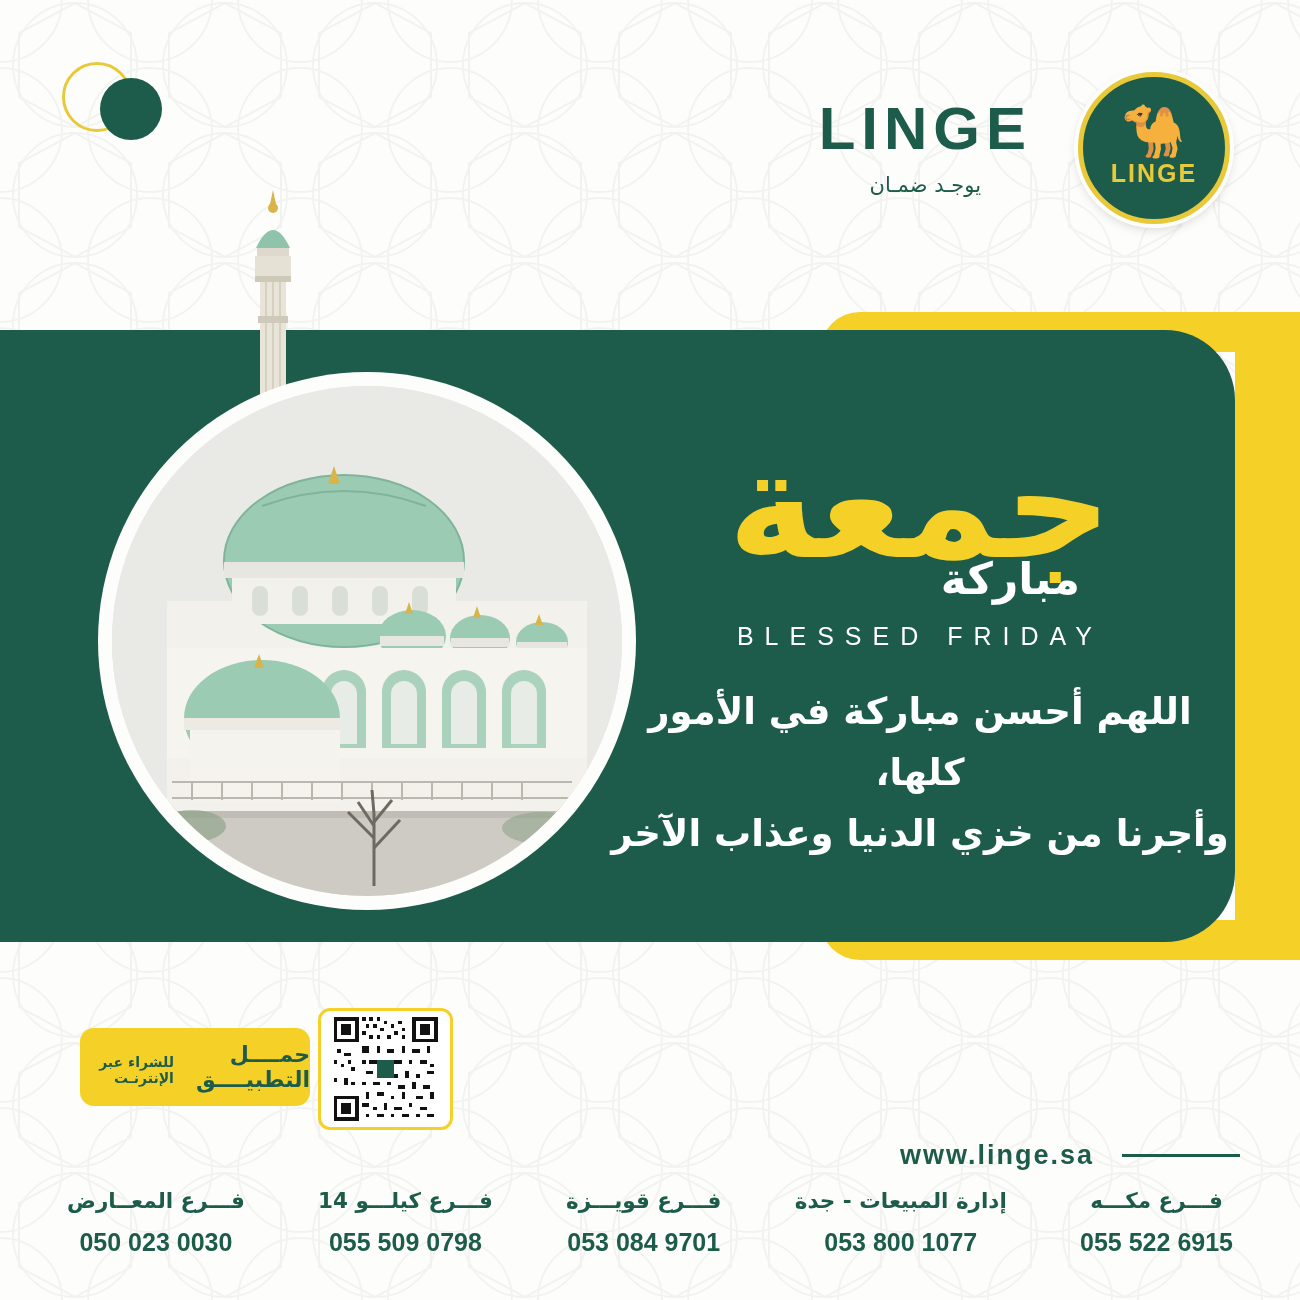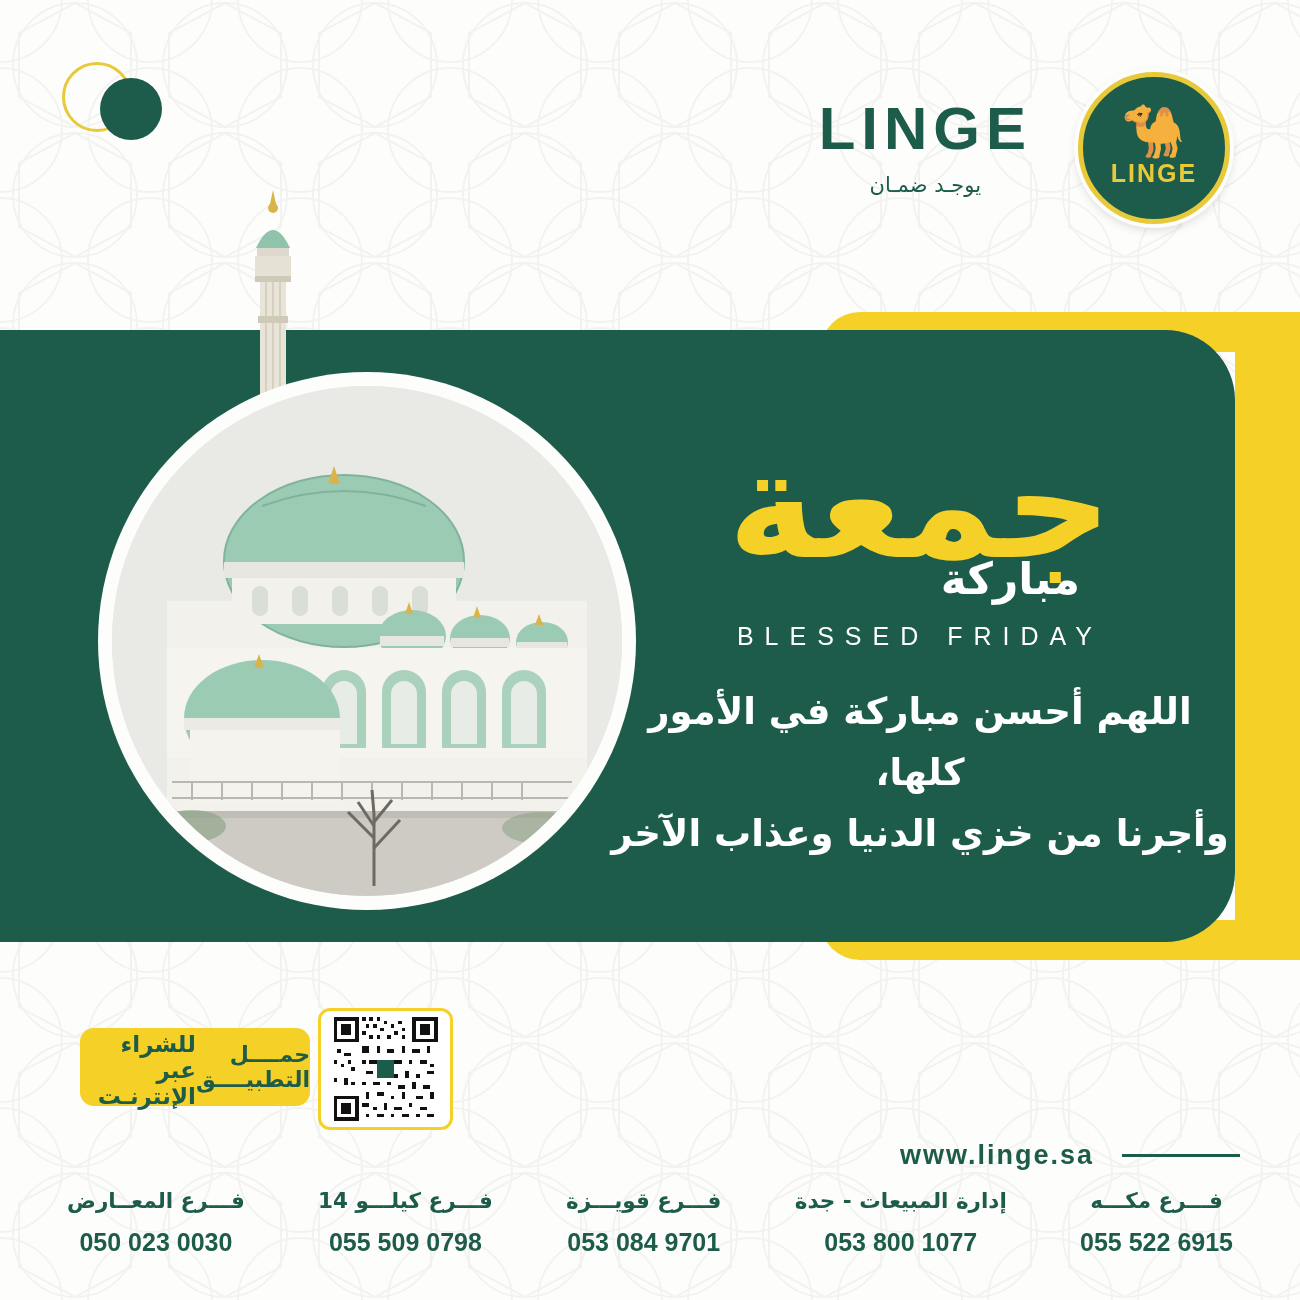--- a/index.html
+++ b/index.html
@@ -166,21 +166,21 @@
     position: absolute;
     left: 80px; top: 1028px;
     width: 230px; height: 78px;
     background: #f5d128;
     border-radius: 14px;
     display: flex; flex-direction: row;
     align-items: center; justify-content: center;
     color: #1d5c4b; font-weight: bold;
   }
   .app-pill .l1 { font-size: 22px; letter-spacing: 2px; }
-  .app-pill .l2 { font-size: 23px; margin-top: 6px; }
+  .app-pill .l2 { font-size: 14px; margin-top: 6px; }
   .qr-box {
     position: absolute;
     left: 318px; top: 1008px;
     width: 135px; height: 122px;
     background: #ffffff;
     border: 3px solid #f5d128;
     border-radius: 12px;
     padding: 6px;
   }
   .qr-box svg { display:block; width: 100%; height: 100%; }

